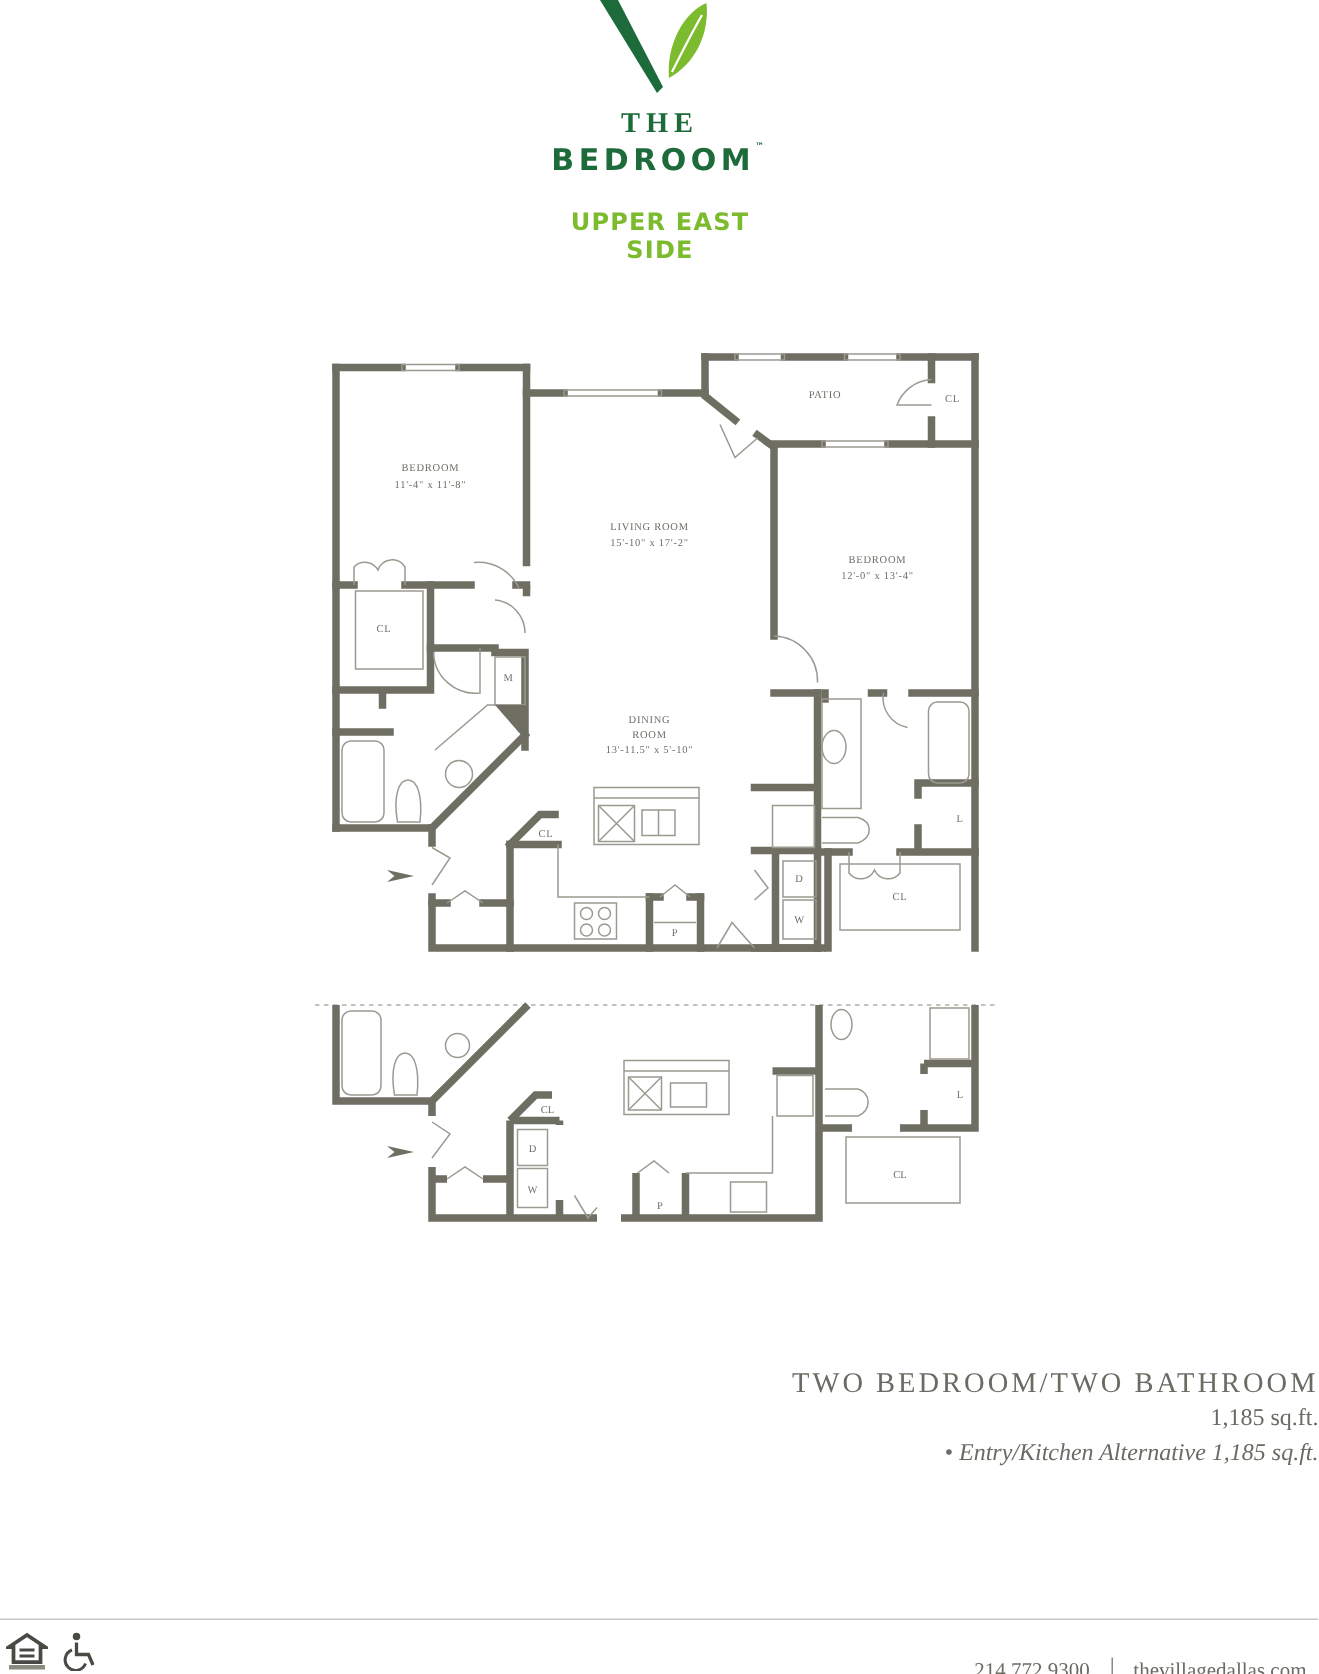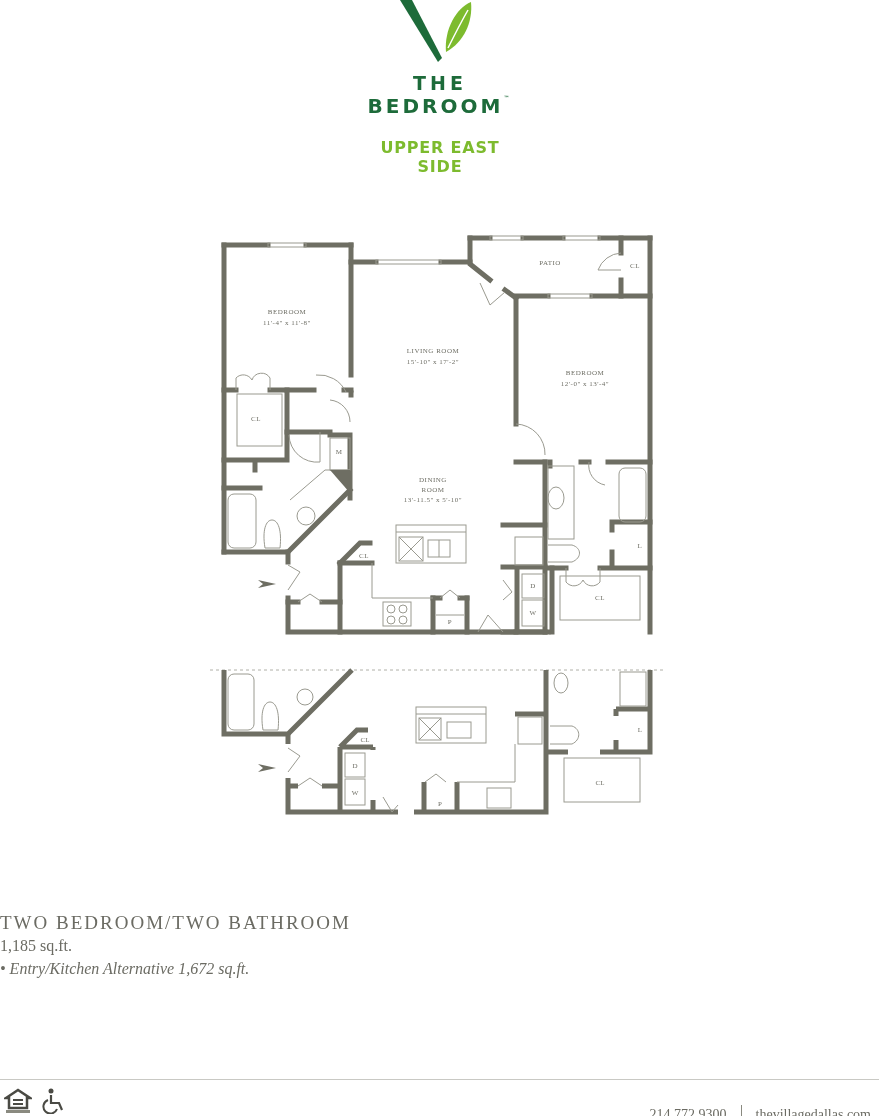--- a/index.html
+++ b/index.html
@@ -1,24 +1,24 @@
 <!DOCTYPE html>
 <html><head>
 <meta charset="utf-8">
 <style>
   html, body { margin:0; padding:0; background:#ffffff; }
   body { width:879px; height:1116px; position:relative; overflow:hidden; font-family:"Liberation Serif", serif; }
   .logo { position:absolute; left:360px; top:0; width:160px; height:140px; }
   .logo-text { position:absolute; left:0; width:160px; text-align:center; font-family:"DejaVu Sans", sans-serif; font-weight:bold; }
-  .logo-the { top:72px; font-size:19px; letter-spacing:4px; color:#1d6b3a; }
+  .logo-the { top:72px; font-size:19px; letter-spacing:4px; color:#1d6b3a;font-family:Liberation Serif, serif; }
   .logo-village { top:94px; font-size:20px; letter-spacing:3px; color:#1d6b3a; }
   .logo-sub { top:138px; font-size:16px; letter-spacing:0.8px; color:#7dbb2e; }
   .tm { font-size:6px; vertical-align:top; }
   .plan { position:absolute; left:0; top:0; }
-  .caption { position:absolute; left:0; width:879px; text-align:left; color:#6b6b63; }
+  .caption { position:absolute; left:0; width:879px; text-align:right; color:#6b6b63; }
   .cap-title { top:912px; font-size:19px; letter-spacing:2px; }
   .cap-sqft { top:937px; font-size:16px; }
   .cap-alt { top:960px; font-size:16px; font-style:italic; }
   .footer-line { position:absolute; left:0; top:1079px; width:879px; height:1px; background:#c9c9c4; }
   .footer-icons { position:absolute; left:4px; top:1088px; display:flex; gap:10px; align-items:flex-end; }
   .footer-contact { position:absolute; right:8px; top:1093px; font-size:14px; color:#6b6b63; display:flex; align-items:center;margin-top:12px; }
   .footer-sep { display:inline-block; width:1px; height:20px; background:#8a8a80; margin:0 14px; }
   .room-label { font-family:"Liberation Serif", serif; fill:#6f6f66; }
 </style>
 </head>
@@ -203,21 +203,21 @@
     <text x="355" y="768">D</text>
     <text x="355" y="795">W</text>
     <text x="440" y="806">P</text>
     <text x="640" y="732">L</text>
     <text x="600" y="785">CL</text>
   </g>
 </svg>
 
 <div class="caption cap-title">TWO BEDROOM/TWO BATHROOM</div>
 <div class="caption cap-sqft">1,185 sq.ft.</div>
-<div class="caption cap-alt">• Entry/Kitchen Alternative 1,672 sq.ft.</div>
+<div class="caption cap-alt">• Entry/Kitchen Alternative 1,185 sq.ft.</div>
 
 <div class="footer-line"></div>
 <div class="footer-icons">
   <svg width="28" height="26" viewBox="0 0 28 26">
     <path d="M2,10 L14,2 L26,10 L23,10 L23,20 L5,20 L5,10 Z" fill="none" stroke="#4a4a44" stroke-width="2.5"></path>
     <rect x="9" y="11" width="10" height="2" fill="#4a4a44"></rect>
     <rect x="9" y="15" width="10" height="2" fill="#4a4a44"></rect>
     <rect x="2" y="22" width="24" height="3" fill="#8a8a80"></rect>
   </svg>
   <svg width="24" height="26" viewBox="0 0 24 26">

